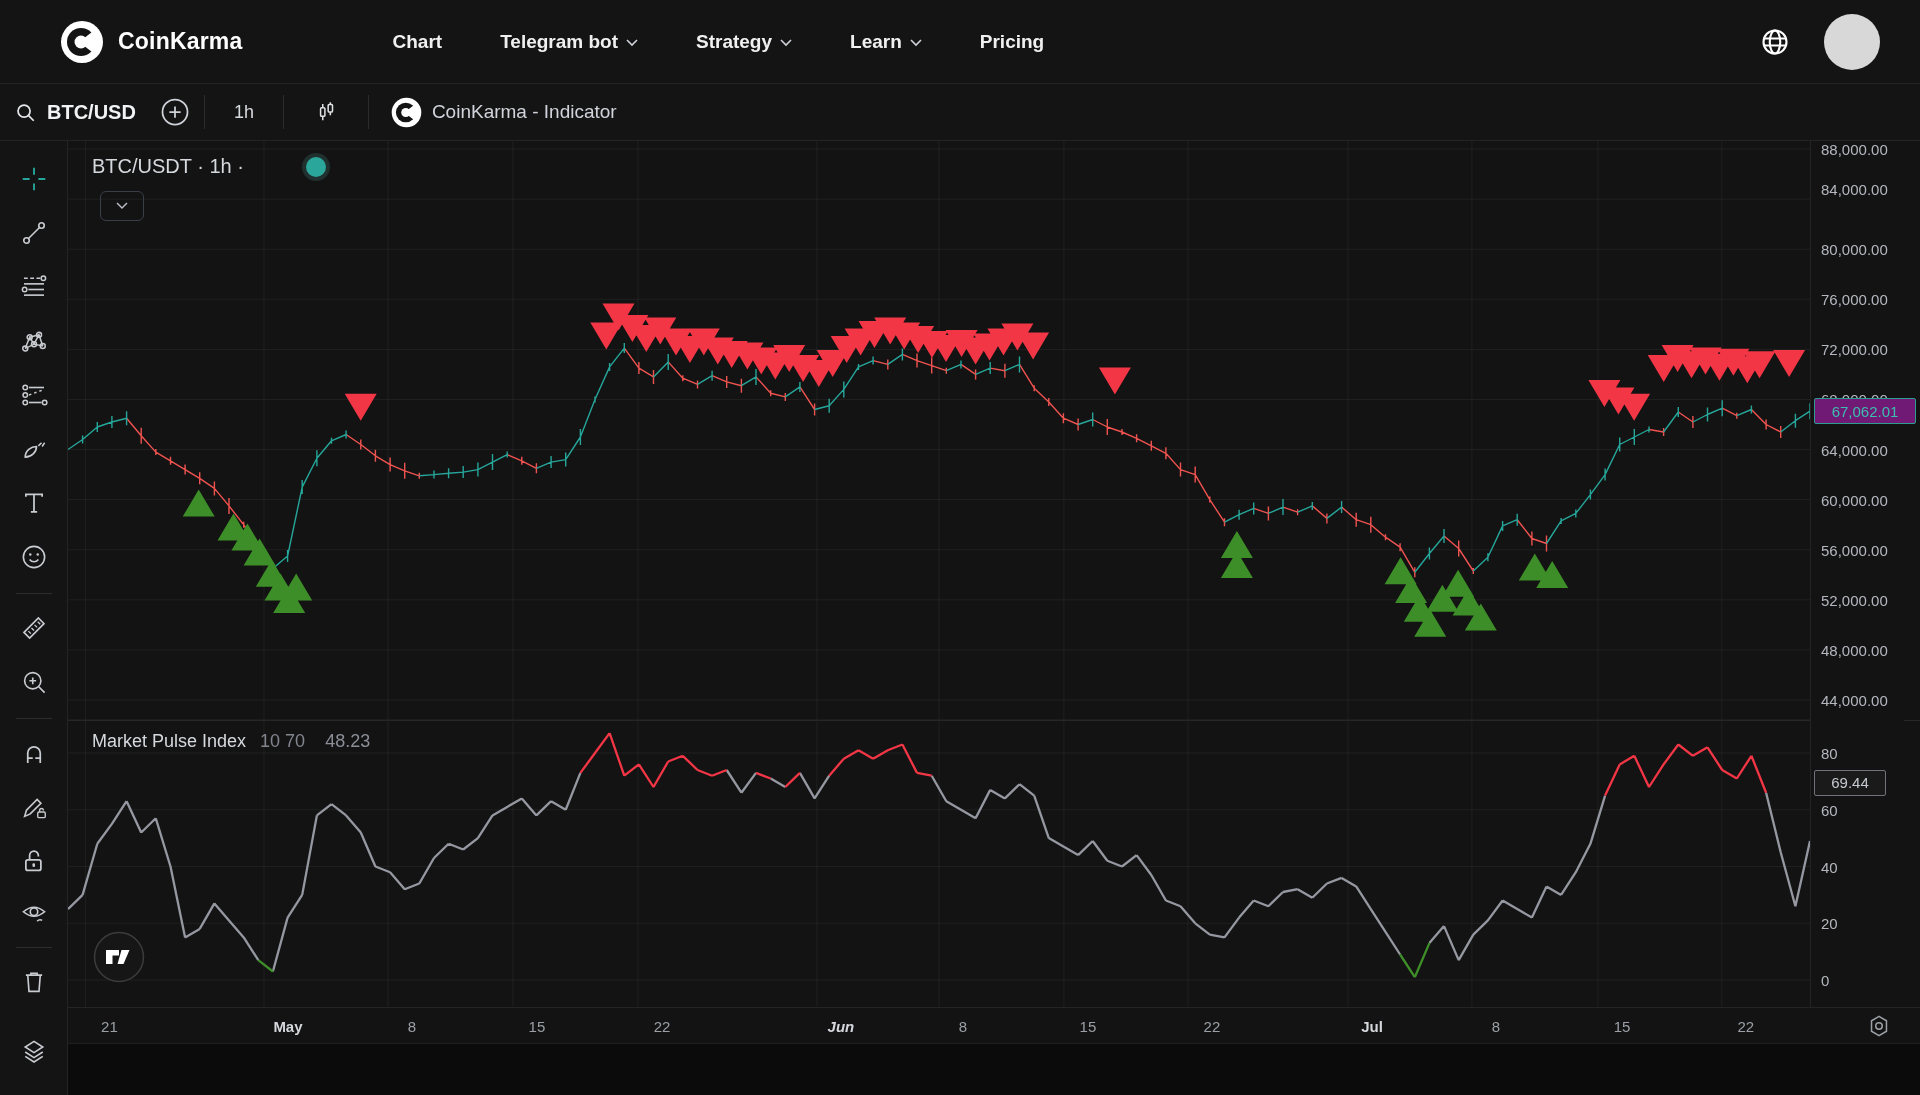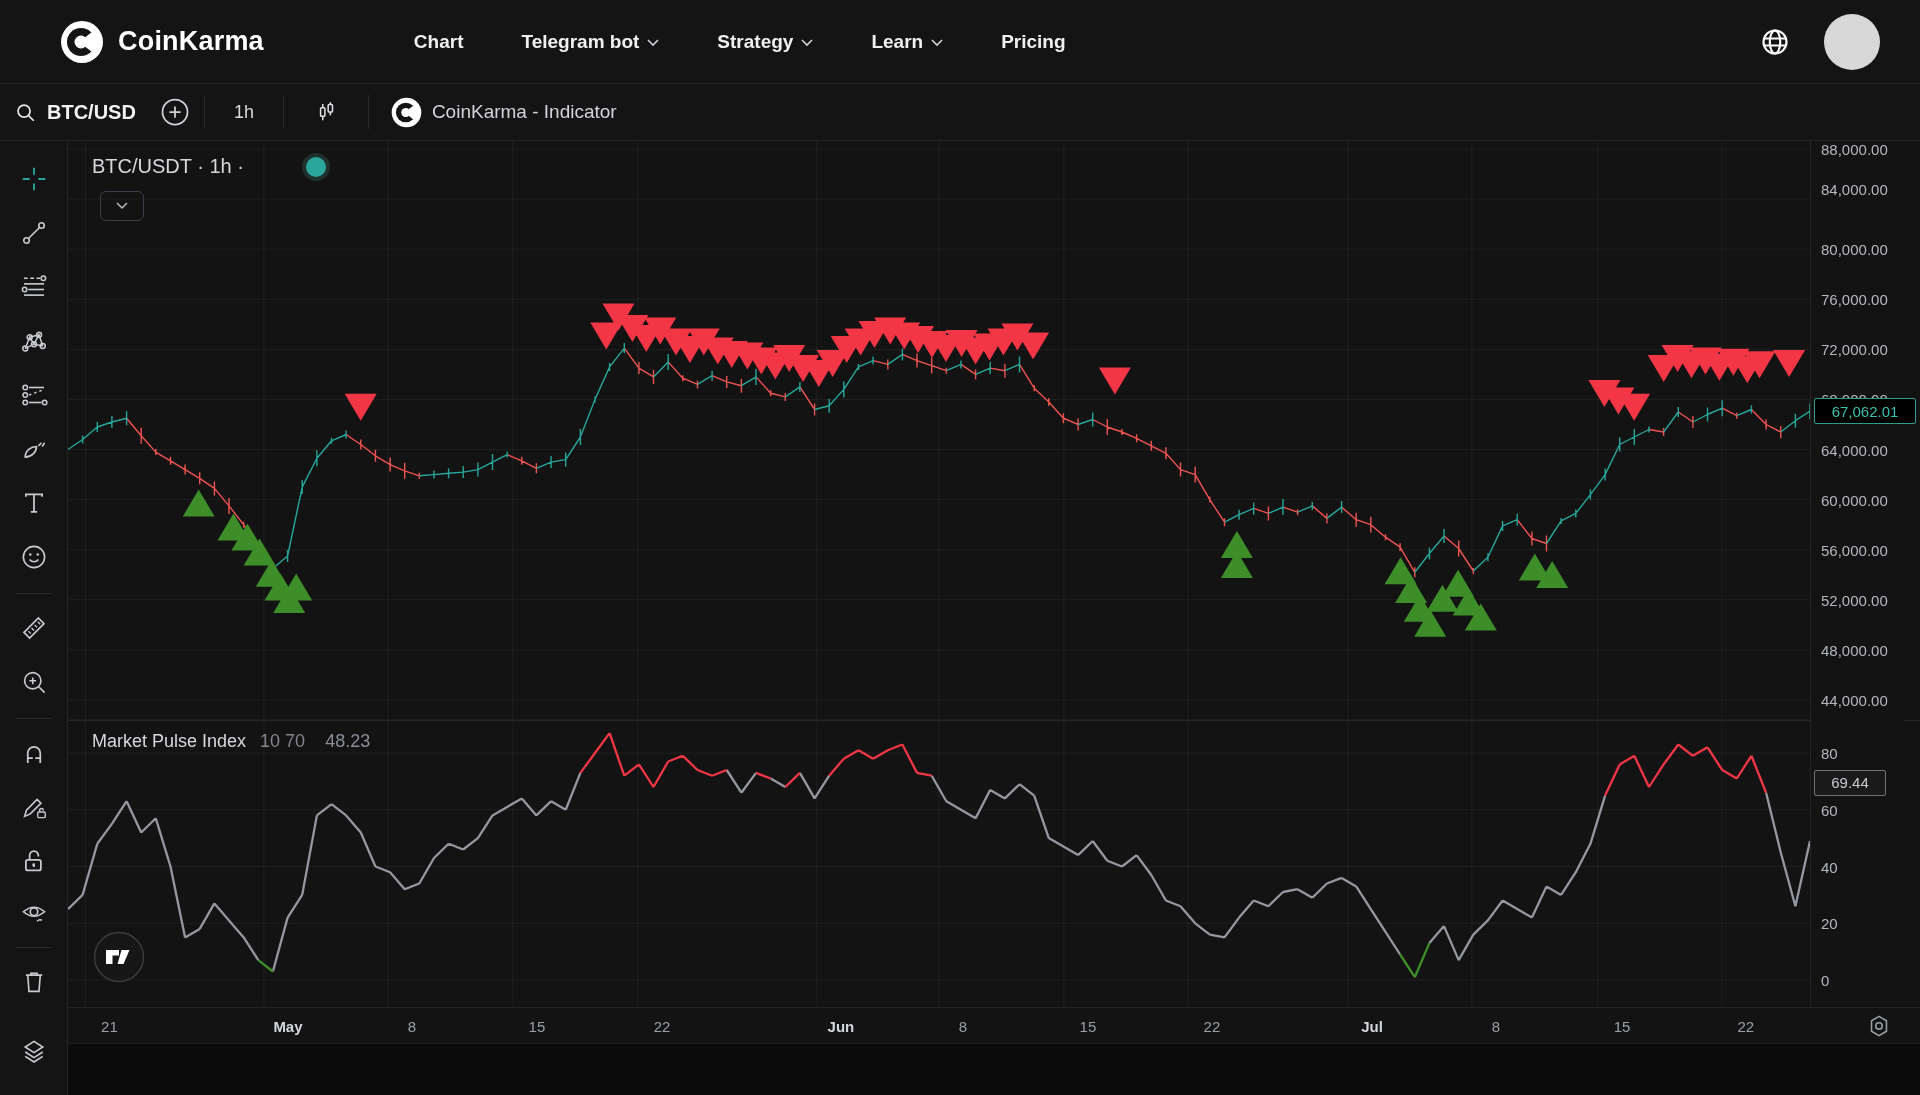--- a/index.html
+++ b/index.html
@@ -4,21 +4,21 @@
 <style>
   html,body{margin:0;padding:0;background:#0a0a0a;}
   *{box-sizing:border-box;}
   .app{position:relative;width:1920px;height:1095px;overflow:hidden;
        font-family:"Liberation Sans","DejaVu Sans",sans-serif;background:#131313;color:#d1d4dc;}
 
   
   .topnav{position:absolute;left:0;top:0;width:1920px;height:83px;background:#141414;
           display:flex;align-items:center;}
   .brand{display:flex;align-items:center;gap:14px;margin-left:60px;cursor:pointer;}
-  .brand-name{font-size:27px;font-weight:bold;color:#fff;letter-spacing:.2px;}
+  .brand-name{font-size:23px;font-weight:bold;color:#fff;letter-spacing:.2px;}
   .navitems{display:flex;align-items:center;margin-left:150px;gap:58px;}
   .navitem{display:flex;align-items:center;gap:8px;font-size:19px;font-weight:600;color:#f0f0f0;cursor:pointer;}
   .navitem svg{margin-top:2px;}
   .nav-right{margin-left:auto;display:flex;align-items:center;gap:34px;margin-right:40px;}
   .avatar{width:56px;height:56px;border-radius:50%;background:#d8d8d8;}
 
   
   .toolbar{position:absolute;left:0;top:83px;width:1920px;height:58px;background:#141414;
            border-top:1px solid #242424;border-bottom:1px solid #242424;
            display:flex;align-items:center;}
@@ -37,21 +37,21 @@
   .rail-div{width:36px;height:1px;background:#2c2c2c;flex:none;}
 
   
   .chart{position:absolute;left:68px;top:141px;width:1852px;height:902px;background:#131313;}
   #plot{position:absolute;left:0;top:0;}
   .axis-right{position:absolute;left:1742px;top:0;width:94px;height:866px;background:#131313;
               border-left:1px solid #242424;cursor:ns-resize;}
   .pricelabel{position:absolute;left:10px;transform:translateY(-50%);font-size:15px;color:#b4b7bf;white-space:nowrap;}
   .tag{position:absolute;left:3px;width:102px;height:26px;transform:translateY(-50%);
        display:flex;align-items:center;justify-content:center;font-size:15px;border-radius:2px;}
-  .tag-price{color:#3cbfae;border:1px solid #2e9d8f;background:#000000;}
+  .tag-price{color:#3cbfae;border:1px solid #2e9d8f;background:#701a75;}
   .tag-osc{color:#c6c9cf;border:1px solid #6f7278;background:#1a1a1a;width:72px;justify-content:center;}
   .pane-sep{position:absolute;left:0;top:579px;width:1852px;height:1px;background:#272727;}
   .time-axis{position:absolute;left:0;top:866px;width:1852px;height:36px;background:#131313;
              border-top:1px solid #242424;cursor:ew-resize;}
   .timelabel{position:absolute;top:50%;transform:translate(-50%,-50%);font-size:15px;color:#9aa0a6;margin-left:24px;}
   .timelabel.major{color:#d4d7dc;font-weight:600;}
   .gear{position:absolute;right:28px;top:5px;cursor:pointer;}
 
   
   .legend1{position:absolute;left:24px;top:14px;display:flex;align-items:center;z-index:3;}
@@ -348,21 +348,21 @@
     <div class="time-axis" id="timeAxis">
       <svg class="gear" width="26" height="26" viewBox="0 0 24 24">
         <path d="M12 3.2l6.9 4v9.6l-6.9 4-6.9-4V7.2z" stroke="#9aa0a6" stroke-width="1.4" fill="none"></path>
         <circle cx="12" cy="12" r="3" stroke="#9aa0a6" stroke-width="1.4" fill="none"></circle>
       </svg>
     <span class="timelabel" style="left: 17.42px;">21</span>
         <span class="timelabel major" style="left: 195.975px;">May</span>
         <span class="timelabel" style="left: 320.005px;">8</span>
         <span class="timelabel" style="left: 444.907px;">15</span>
         <span class="timelabel" style="left: 569.982px;">22</span>
-        <span class="timelabel major" style="left: 748.886px;">Jun</span>
+        <span class="timelabel major" style="left: 748.886px; font-style: italic;">Jun</span>
         <span class="timelabel" style="left: 871px;">8</span>
         <span class="timelabel" style="left: 995.901px;">15</span>
         <span class="timelabel" style="left: 1119.93px;">22</span>
         <span class="timelabel major" style="left: 1280.02px;">Jul</span>
         <span class="timelabel" style="left: 1403.88px;">8</span>
         <span class="timelabel" style="left: 1530px;">15</span>
         <span class="timelabel" style="left: 1653.85px;">22</span>
       </div>
 
     <div class="legend1">

